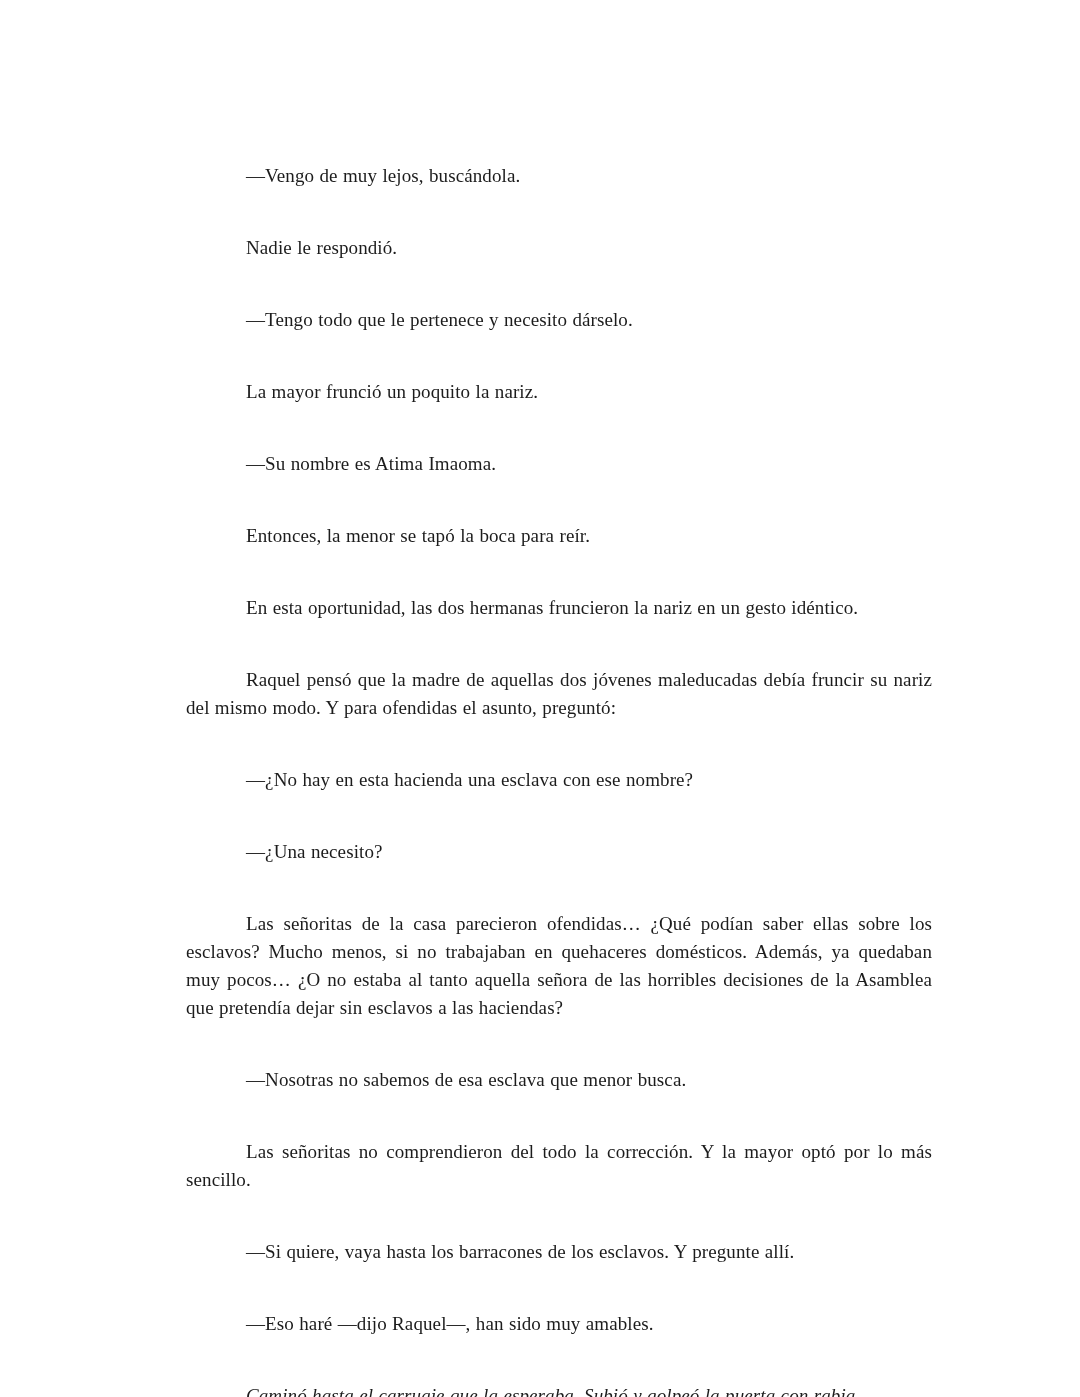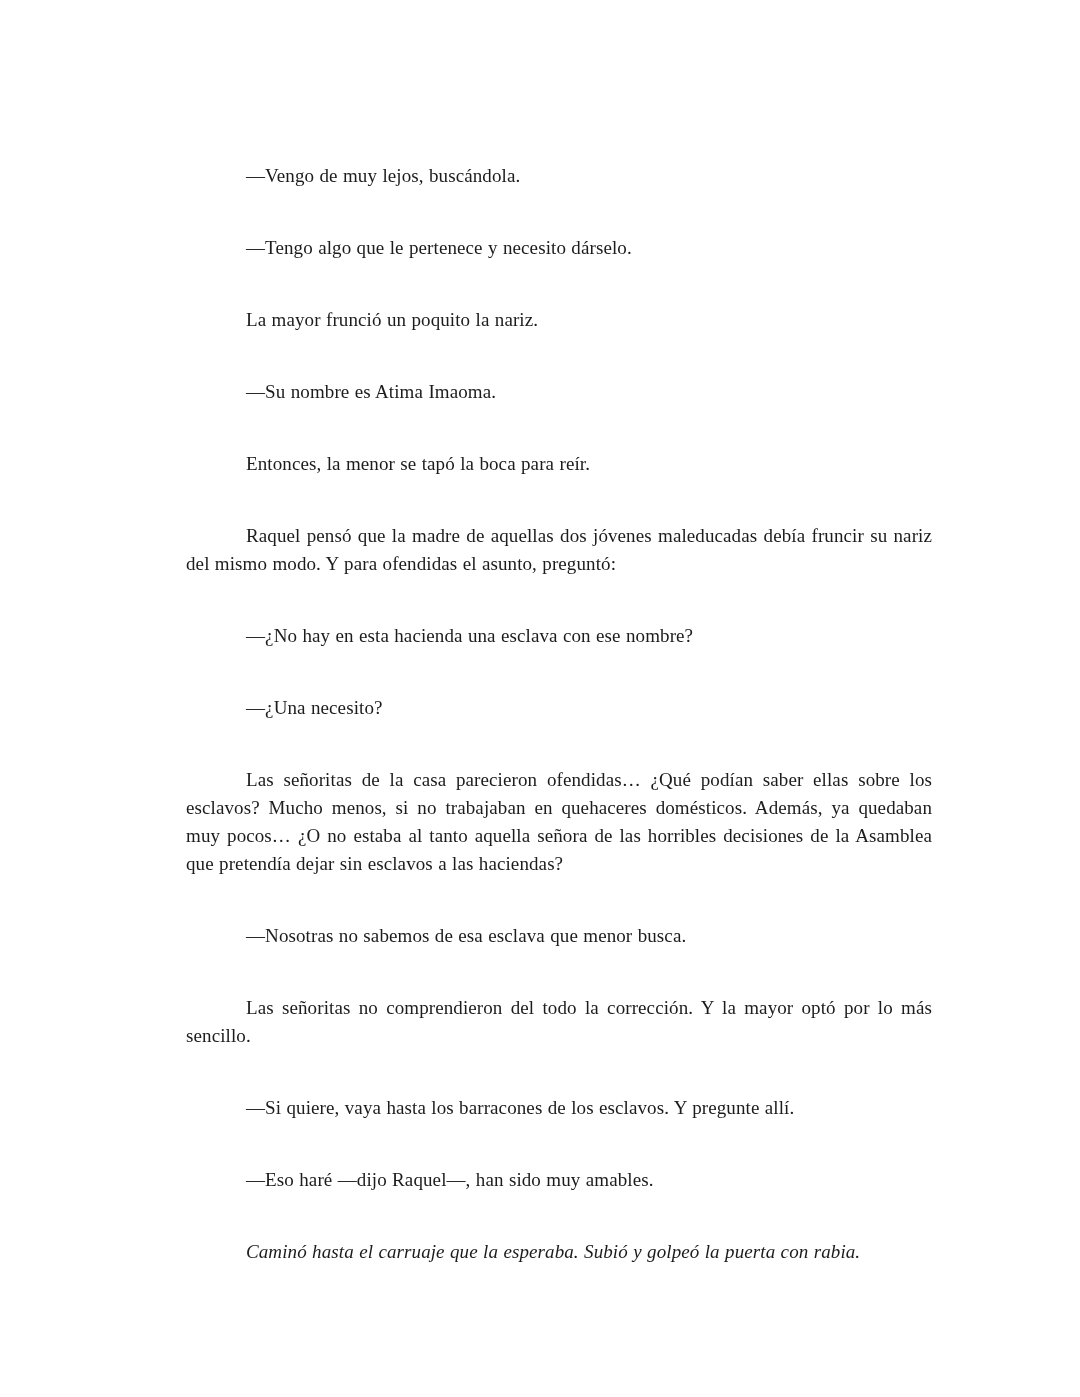--- a/index.html
+++ b/index.html
@@ -44,24 +44,26 @@
     margin-bottom: 0;
     font-style: italic;
   }
 </style>
 </head>
 <body>
 
 <div class="page">
   <div class="text-block">
       <p class="para">—Vengo de muy lejos, buscándola.</p>
-      <p class="para">—Tengo algo que le pertenece y necesito dárselo.</p>
+      <p class="para">Nadie le respondió.</p>
+      <p class="para">—Tengo todo que le pertenece y necesito dárselo.</p>
       <p class="para">La mayor frunció un poquito la nariz.</p>
       <p class="para">—Su nombre es Atima Imaoma.</p>
       <p class="para">Entonces, la menor se tapó la boca para reír.</p>
+      <p class="para">En esta oportunidad, las dos hermanas fruncieron la nariz en un gesto idéntico.</p>
       <p class="para">Raquel pensó que la madre de aquellas dos jóvenes maleducadas debía fruncir su nariz del mismo modo. Y para ofendidas el asunto, preguntó:</p>
       <p class="para">—¿No hay en esta hacienda una esclava con ese nombre?</p>
       <p class="para">—¿Una necesito?</p>
       <p class="para">Las señoritas de la casa parecieron ofendidas… ¿Qué podían saber ellas sobre los esclavos? Mucho menos, si no trabajaban en quehaceres domésticos. Además, ya quedaban muy pocos… ¿O no estaba al tanto aquella señora de las horribles decisiones de la Asamblea que pretendía dejar sin esclavos a las haciendas?</p>
       <p class="para">—Nosotras no sabemos de esa esclava que menor busca.</p>
       <p class="para">Las señoritas no comprendieron del todo la corrección. Y la mayor optó por lo más sencillo.</p>
       <p class="para">—Si quiere, vaya hasta los barracones de los esclavos. Y pregunte allí.</p>
       <p class="para">—Eso haré —dijo Raquel—, han sido muy amables.</p>
       <p class="para">Caminó hasta el carruaje que la esperaba. Subió y golpeó la puerta con rabia.</p>
     </div>

